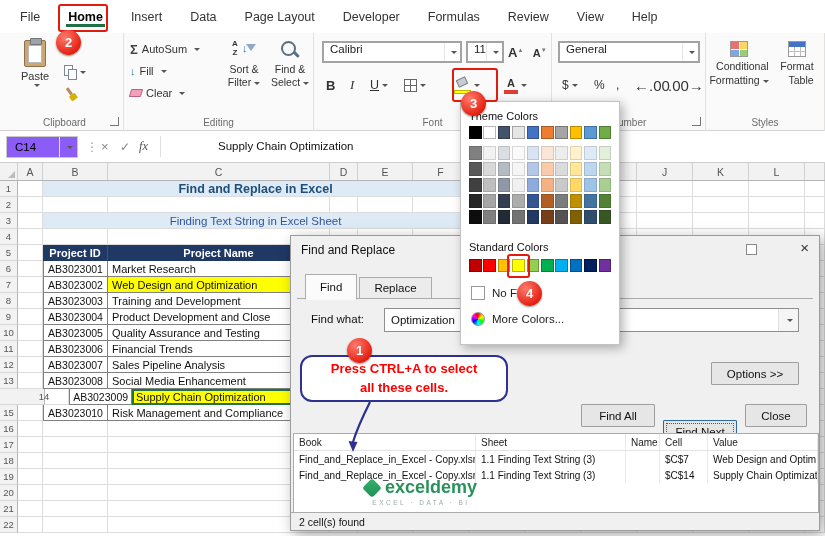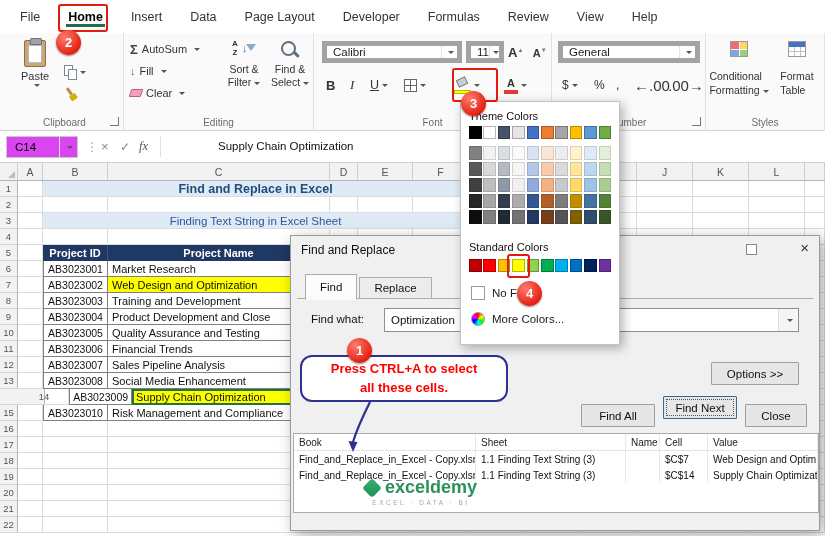--- a/index.html
+++ b/index.html
@@ -40,46 +40,46 @@
   .bigbtn{position:absolute;top:4px;width:44px;height:78px;display:flex;flex-direction:column;align-items:center;font-size:10.5px;color:#333;cursor:pointer;text-align:center}
   .bline{line-height:1.25;white-space:nowrap}
   .sorticon{position:relative;width:26px;height:24px;margin-top:2px}
   .az{position:absolute;left:1px;top:1px;font-size:8px;font-weight:700;color:#333;line-height:1.1}
   .sarr{position:absolute;left:11px;top:3px;color:#2E75B6;font-size:11px;font-weight:700}
   .funnel{position:absolute;right:1px;top:5px;width:0;height:0;border-left:5px solid transparent;border-right:5px solid transparent;border-top:7px solid #8FA8C8}
   .magicon{position:relative;width:22px;height:24px;margin-top:2px}
   .magicon::before{content:"";position:absolute;left:2px;top:2px;width:11px;height:11px;border:2px solid #5B7083;border-radius:50%}
   .magicon::after{content:"";position:absolute;left:14px;top:14px;width:7px;height:2.5px;background:#5B7083;transform:rotate(45deg);border-radius:1px}
 
-  .combo{position:absolute;height:22px;background:#fff;border:5px solid #a3a3a3;display:flex;align-items:flex-start;font-size:11.5px;color:#222;padding-left:6px;cursor:pointer}
+  .combo{position:absolute;height:22px;background:#fff;border:2px solid #a3a3a3;display:flex;align-items:flex-start;font-size:11.5px;color:#222;padding-left:6px;cursor:pointer}
   .combo .carr{margin-left:auto;width:16px;height:100%;display:flex;align-items:center;justify-content:center;border-left:1px solid #E6E6E6}
   .fsz{position:absolute;left:194px;top:10px;color:#333;white-space:nowrap}
   .fg{font-size:13px;font-weight:600;cursor:pointer}
   .fsh{font-size:11px;font-weight:600;margin-left:5px;cursor:pointer}
   .fsz i{font-size:6px;vertical-align:super;color:#777;font-style:normal}
   .fbtn{position:absolute;top:40px;height:24px;display:flex;align-items:center;font-size:12px;color:#333;cursor:pointer}
   .b-ic{font-weight:800;font-size:13px}
   .i-ic{font-style:italic;font-family:"Liberation Serif",serif;font-size:13px}
   .u-ic{text-decoration:underline;font-size:12.5px}
   .bord-ic{display:inline-block;width:13px;height:13px;border:1px solid #666;background:linear-gradient(#666,#666) center/13px 1px no-repeat,linear-gradient(#666,#666) center/1px 13px no-repeat,#fff}
   .fill-ic{position:relative;width:17px;height:17px;display:inline-block}
   .fill-ic .bk{position:absolute;left:3px;top:1px;width:10px;height:8px;background:#C8CDD2;border:1px solid #7A8288;transform:rotate(-25deg)}
   .fill-ic .bar{position:absolute;left:0;bottom:0;width:17px;height:4px;background:#FFFF00;border:1px solid #B8B800}
   .fc-ic{position:relative;width:14px;height:17px;display:inline-block;font-weight:700;font-size:11px;text-align:center}
   .fc-bar{position:absolute;left:0;bottom:0;width:14px;height:4px;background:#E03C31}
   .nsmall{font-size:15px;color:#333}
 
   .cf-ic{display:inline-block;width:18px;height:16px;border:1px solid #999;background:linear-gradient(#E8716D,#E8716D) 0 0/8px 7px no-repeat,linear-gradient(#FFD666,#FFD666) 9px 0/8px 7px no-repeat,linear-gradient(#7EA6E0,#7EA6E0) 0 8px/8px 7px no-repeat,linear-gradient(#97D077,#97D077) 9px 8px/8px 7px no-repeat,#fff}
   .ft-ic{display:inline-block;width:18px;height:16px;border:1px solid #999;background:linear-gradient(#4472C4,#4472C4) 0 0/18px 5px no-repeat,linear-gradient(#BFBFBF,#BFBFBF) 0 9px/18px 1px no-repeat,linear-gradient(#BFBFBF,#BFBFBF) 5px 5px/1px 11px no-repeat,linear-gradient(#BFBFBF,#BFBFBF) 11px 5px/1px 11px no-repeat,#fff}
-  .biglabel{font-size:10.5px;text-align:left;line-height:1.3;margin-top:13px;color:#333}
+  .biglabel{font-size:10.5px;text-align:right;line-height:1.3;margin-top:3px;color:#333}
 
   
   .fbar{position:absolute;top:131px;left:0;right:0;height:32px;background:#fff;border-bottom:1px solid #CFCFCF}
   .fbar::after{content:"";position:absolute;left:160px;top:5px;bottom:5px;width:1px;background:#E0E0E0}
-  .namebox{position:absolute;left:6px;top:5px;width:72px;height:22px;border:1px solid #C9C9C9;background:#d946ef;display:flex;align-items:center;padding-left:8px;font-size:11.5px;cursor:pointer}
+  .namebox{position:absolute;left:6px;top:5px;width:72px;height:22px;border:1px solid #C9C9C9;background:#8b5cf6;display:flex;align-items:center;padding-left:8px;font-size:11.5px;cursor:pointer}
   .nb-arr{margin-left:auto;width:18px;height:100%;display:flex;align-items:center;justify-content:center;border-left:1px solid #E4E4E4}
   .fb-dots{position:absolute;left:86px;top:9px;color:#999;font-size:12px}
   .fb-x{position:absolute;left:101px;top:8px;color:#888;font-size:13px;cursor:pointer}
   .fb-ch{position:absolute;left:120px;top:9px;color:#888;font-size:12px;cursor:pointer}
   .fb-fx{position:absolute;left:139px;top:8px;color:#555;font-size:12.5px;font-style:italic;font-family:"Liberation Serif",serif;cursor:pointer}
   .fb-val{position:absolute;left:218px;top:9px;font-size:11.5px;color:#111}
 
   
   .colhdr{position:absolute;top:163px;left:0;right:0;height:18px;display:flex;background:#F2F2F2;border-bottom:1px solid #B5B5B5}
   .colcell{height:100%;border-right:1px solid #CFCFCF;display:flex;align-items:center;justify-content:center;font-size:10.5px;color:#555;cursor:cell}
@@ -108,21 +108,21 @@
   .dtab{padding:4px 14px;border:1px solid #ACACAC;background:#ECECEC;font-size:11.5px;cursor:pointer;margin-right:2px}
   .dtab.active{background:#FBFBFB;border-bottom-color:#FBFBFB;padding:6px 14px;margin-bottom:-1px}
   .tabline{position:absolute;left:6px;top:62px;right:6px;height:1px;background:#ACACAC}
   .fw-label{position:absolute;left:20px;top:77px;font-size:11.5px}
   .fw-combo{position:absolute;left:93px;top:72px;width:415px;height:24px;background:#fff;border:1px solid #8F8F8F;display:flex;align-items:center;cursor:text}
   .fw-val{padding-left:6px;font-size:11.5px}
   .fw-arr{margin-left:auto;width:20px;height:100%;display:flex;align-items:center;justify-content:center;border-left:1px solid #E0E0E0;background:#F5F5F5;cursor:pointer}
   .btn{position:absolute;height:23px;background:#E6E6E6;border:1px solid #9E9E9E;display:flex;align-items:center;justify-content:center;font-size:11.5px;cursor:pointer;border-radius:1px}
   .opts{left:420px;top:126px;width:88px}
   .fa{left:290px;top:168px;width:74px}
-  .fn{left:372px;top:160px;width:74px;border:1.5px solid #2D6AA0;outline:1px dotted #555;outline-offset:-4px}
+  .fn{left:372px;top:184px;width:74px;border:1.5px solid #2D6AA0;outline:1px dotted #555;outline-offset:-4px}
   .cl{left:454px;top:168px;width:62px}
   .results{position:absolute;left:2px;top:197px;width:526px;height:80px;background:#fff;border:1px solid #ABABAB;overflow:hidden}
   .rrow{display:flex;height:16px;align-items:flex-start}
   .rrow.hdr{height:17px;border-bottom:1px solid #E3E3E3;color:#222}
   .rcell{height:100%;display:flex;align-items:center;padding-left:5px;border-right:1px solid #E8E8E8;font-size:10px;overflow:hidden;white-space:nowrap}
   .dstatus{position:absolute;left:0;right:0;bottom:0;height:18px;border-top:1px solid #ABABAB;display:flex;align-items:center;padding-left:8px;font-size:10.5px;background:#F0F0F0}
 
   
   .palette{position:absolute;left:460px;top:101px;width:160px;height:244px;background:#fff;border:1px solid #C3C3C3;box-shadow:3px 3px 10px rgba(0,0,0,.3);z-index:30}
   .pal-label{position:absolute;left:8px;font-size:11px;font-weight:400;color:#111}
@@ -729,20 +729,21 @@
           </div>
           <div class="rrow">
             <div class="rcell" style="width: 182px;">Find_and_Replace_in_Excel - Copy.xlsm</div>
             <div class="rcell" style="width: 150px;">1.1 Finding Text String (3)</div>
             <div class="rcell" style="width: 34px;"></div>
             <div class="rcell" style="width: 48px;">$C$14</div>
             <div class="rcell" style="width: 110px;">Supply Chain Optimizati</div>
           </div>
         </div>
     </div>
+    <div class="dstatus">2 cell(s) found</div>
   </div>
 
   <div class="palette">
     <div class="pal-label" style="top:8px">Theme Colors</div>
     <div class="pal-row" id="themeRow" style="top:24px">
         <div class="swatch" style="background: rgb(0, 0, 0);"></div>
         <div class="swatch" style="background: rgb(255, 255, 255);"></div>
         <div class="swatch" style="background: rgb(68, 84, 106);"></div>
         <div class="swatch" style="background: rgb(231, 230, 230);"></div>
         <div class="swatch" style="background: rgb(68, 114, 196);"></div>

